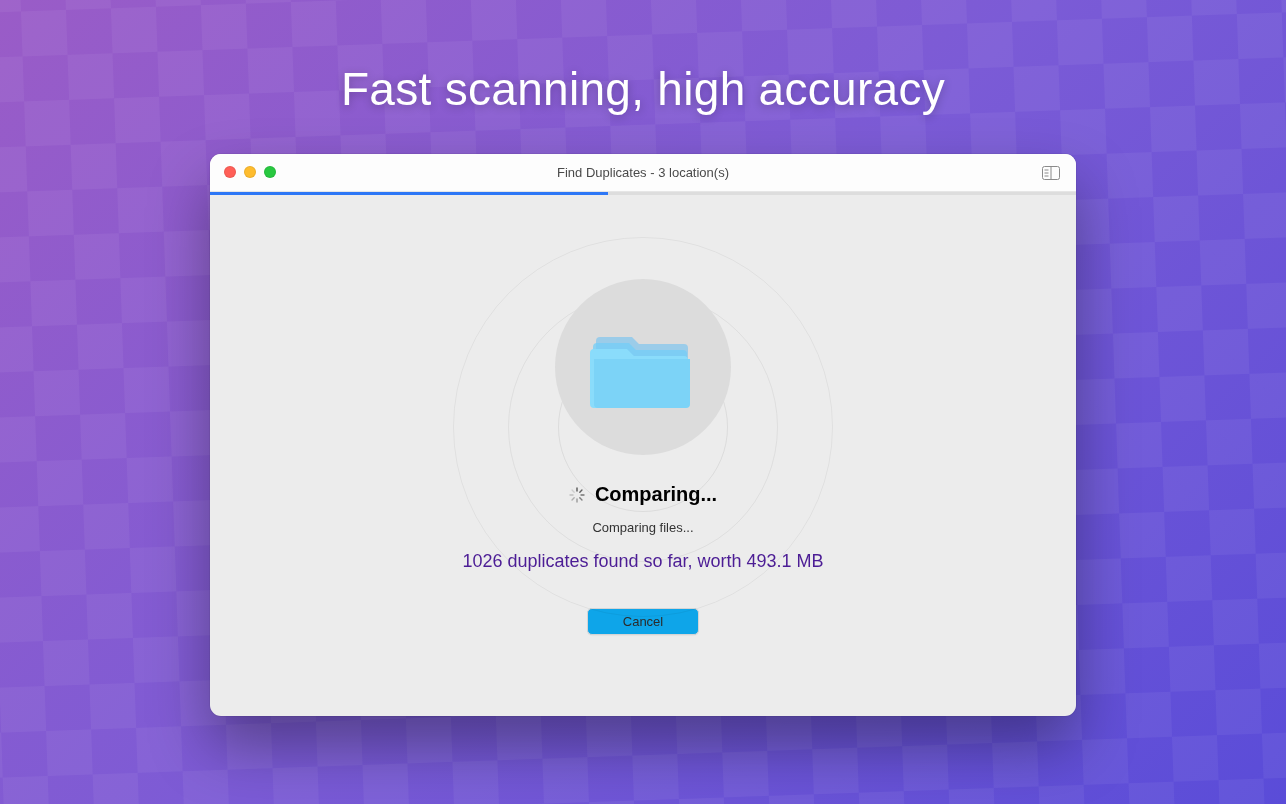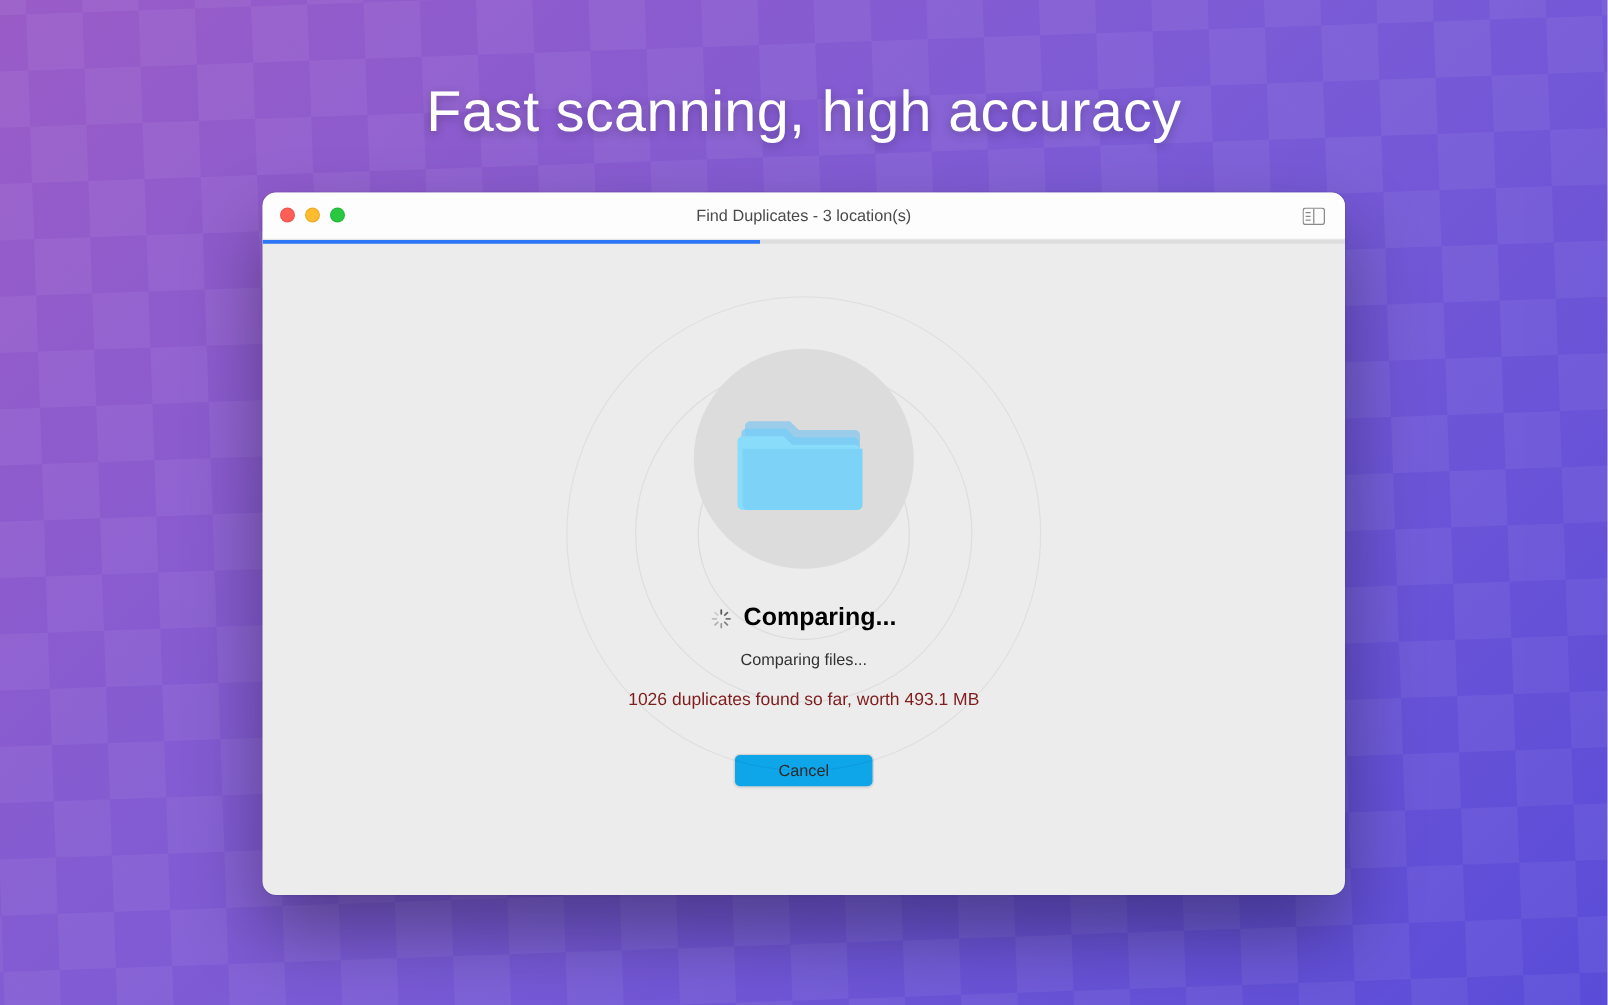--- a/index.html
+++ b/index.html
@@ -127,22 +127,22 @@
   color: #000;
 }
 .status-sub {
   margin-top: 14px;
   font-size: 13px;
   color: #333;
   text-align: right;
 }
 .status-detail {
   margin-top: 16px;
-  font-size: 14px;
-  color: #7f1d1d;
+  font-size: 18px;
+  color: #4c1d95;
 }
 .cancel-btn {
   margin-top: 36px;
   width: 112px;
   height: 27px;
   background: #0ea5e9;
   border: 1px solid #d4d4d4;
   border-radius: 5px;
   font-size: 13px;
   color: #2b2b2b;

